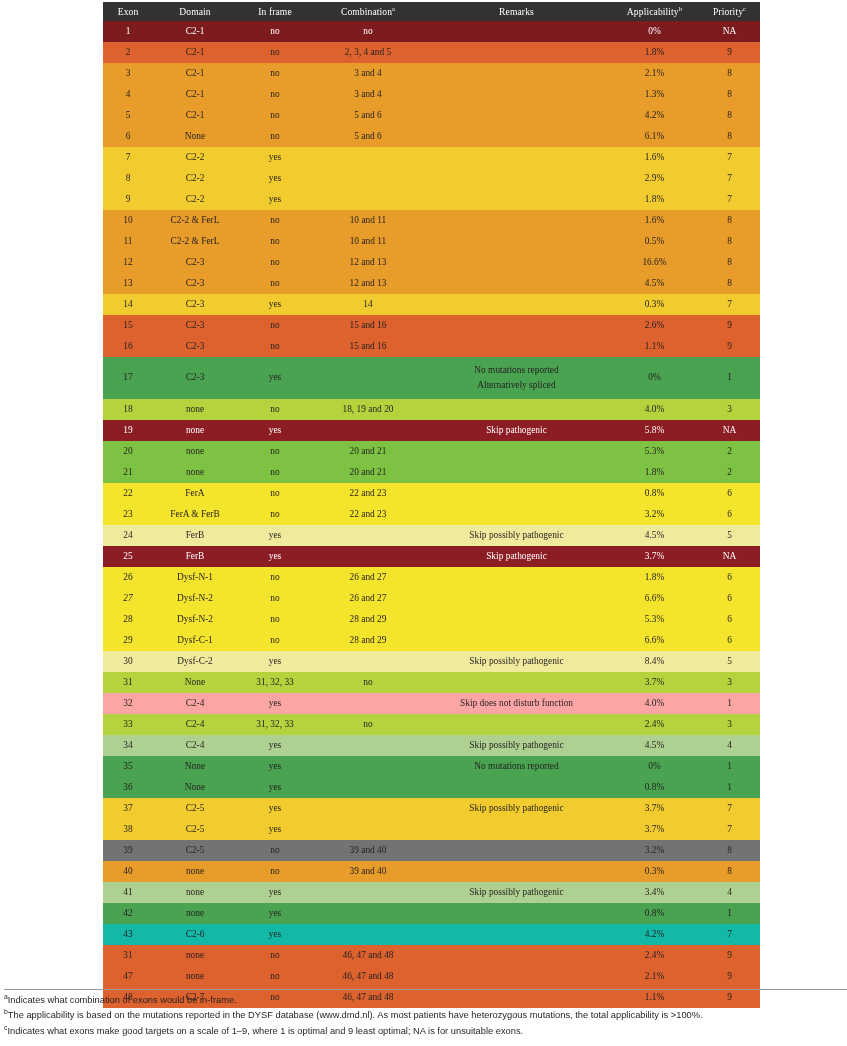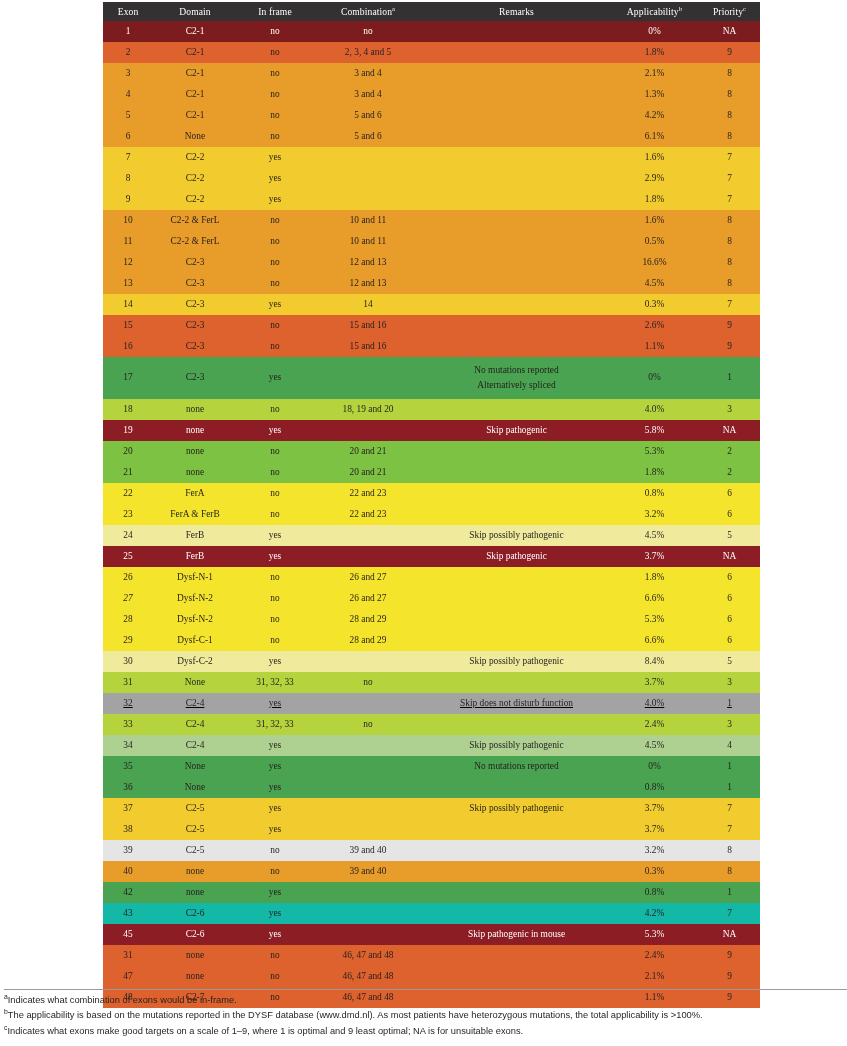--- a/index.html
+++ b/index.html
@@ -402,21 +402,21 @@
           </tr>
           <tr class="light" style="background: rgb(181, 211, 61);">
             <td style="color: rgb(35, 31, 32);">31</td>
             <td style="color: rgb(35, 31, 32);">None</td>
             <td style="color: rgb(35, 31, 32);">31, 32, 33</td>
             <td style="color: rgb(35, 31, 32);">no</td>
             <td class="rem" style="color: rgb(35, 31, 32);"></td>
             <td style="color: rgb(35, 31, 32);">3.7%</td>
             <td style="color: rgb(35, 31, 32);">3</td>
           </tr>
-          <tr class="light" style="background: #a3a3a3; text-decoration: underline;">
+          <tr class="light" style="background: #fca5a5;">
             <td style="color: rgb(35, 31, 32);">32</td>
             <td style="color: rgb(35, 31, 32);">C2-4</td>
             <td style="color: rgb(35, 31, 32);">yes</td>
             <td style="color: rgb(35, 31, 32);"></td>
             <td class="rem" style="color: rgb(35, 31, 32);">Skip does not disturb function</td>
             <td style="color: rgb(35, 31, 32);">4.0%</td>
             <td style="color: rgb(35, 31, 32);">1</td>
           </tr>
           <tr class="light" style="background: rgb(181, 211, 61);">
             <td style="color: rgb(35, 31, 32);">33</td>
@@ -465,64 +465,64 @@
           </tr>
           <tr class="light" style="background: rgb(242, 204, 46);">
             <td style="color: rgb(35, 31, 32);">38</td>
             <td style="color: rgb(35, 31, 32);">C2-5</td>
             <td style="color: rgb(35, 31, 32);">yes</td>
             <td style="color: rgb(35, 31, 32);"></td>
             <td class="rem" style="color: rgb(35, 31, 32);"></td>
             <td style="color: rgb(35, 31, 32);">3.7%</td>
             <td style="color: rgb(35, 31, 32);">7</td>
           </tr>
-          <tr class="light" style="background: #e5e5e5;">
+          <tr class="light" style="background: #737373;">
             <td style="color: rgb(35, 31, 32);">39</td>
             <td style="color: rgb(35, 31, 32);">C2-5</td>
             <td style="color: rgb(35, 31, 32);">no</td>
             <td style="color: rgb(35, 31, 32);">39 and 40</td>
             <td class="rem" style="color: rgb(35, 31, 32);"></td>
             <td style="color: rgb(35, 31, 32);">3.2%</td>
             <td style="color: rgb(35, 31, 32);">8</td>
           </tr>
           <tr class="light" style="background: rgb(232, 156, 42);">
             <td style="color: rgb(35, 31, 32);">40</td>
             <td style="color: rgb(35, 31, 32);">none</td>
             <td style="color: rgb(35, 31, 32);">no</td>
             <td style="color: rgb(35, 31, 32);">39 and 40</td>
             <td class="rem" style="color: rgb(35, 31, 32);"></td>
             <td style="color: rgb(35, 31, 32);">0.3%</td>
             <td style="color: rgb(35, 31, 32);">8</td>
+          </tr>
+          <tr class="light" style="background: rgb(174, 208, 144);">
+            <td style="color: rgb(35, 31, 32);">41</td>
+            <td style="color: rgb(35, 31, 32);">none</td>
+            <td style="color: rgb(35, 31, 32);">yes</td>
+            <td style="color: rgb(35, 31, 32);"></td>
+            <td class="rem" style="color: rgb(35, 31, 32);">Skip possibly pathogenic</td>
+            <td style="color: rgb(35, 31, 32);">3.4%</td>
+            <td style="color: rgb(35, 31, 32);">4</td>
           </tr>
           <tr class="light" style="background: rgb(74, 163, 80);">
             <td style="color: rgb(35, 31, 32);">42</td>
             <td style="color: rgb(35, 31, 32);">none</td>
             <td style="color: rgb(35, 31, 32);">yes</td>
             <td style="color: rgb(35, 31, 32);"></td>
             <td class="rem" style="color: rgb(35, 31, 32);"></td>
             <td style="color: rgb(35, 31, 32);">0.8%</td>
             <td style="color: rgb(35, 31, 32);">1</td>
           </tr>
           <tr class="light" style="background: #14b8a6;">
             <td style="color: rgb(35, 31, 32);">43</td>
             <td style="color: rgb(35, 31, 32);">C2-6</td>
             <td style="color: rgb(35, 31, 32);">yes</td>
             <td style="color: rgb(35, 31, 32);"></td>
             <td class="rem" style="color: rgb(35, 31, 32);"></td>
             <td style="color: rgb(35, 31, 32);">4.2%</td>
             <td style="color: rgb(35, 31, 32);">7</td>
-          </tr>
-          <tr class="dark" style="background: rgb(140, 29, 36);">
-            <td style="color: rgb(255, 255, 255);">45</td>
-            <td style="color: rgb(255, 255, 255);">C2-6</td>
-            <td style="color: rgb(255, 255, 255);">yes</td>
-            <td style="color: rgb(255, 255, 255);"></td>
-            <td class="rem" style="color: rgb(255, 255, 255);">Skip pathogenic in mouse</td>
-            <td style="color: rgb(255, 255, 255);">5.3%</td>
-            <td style="color: rgb(255, 255, 255);">NA</td>
           </tr>
           <tr class="light" style="background: rgb(221, 98, 46);">
             <td style="color: rgb(35, 31, 32);">31</td>
             <td style="color: rgb(35, 31, 32);">none</td>
             <td style="color: rgb(35, 31, 32);">no</td>
             <td style="color: rgb(35, 31, 32);">46, 47 and 48</td>
             <td class="rem" style="color: rgb(35, 31, 32);"></td>
             <td style="color: rgb(35, 31, 32);">2.4%</td>
             <td style="color: rgb(35, 31, 32);">9</td>
           </tr>

